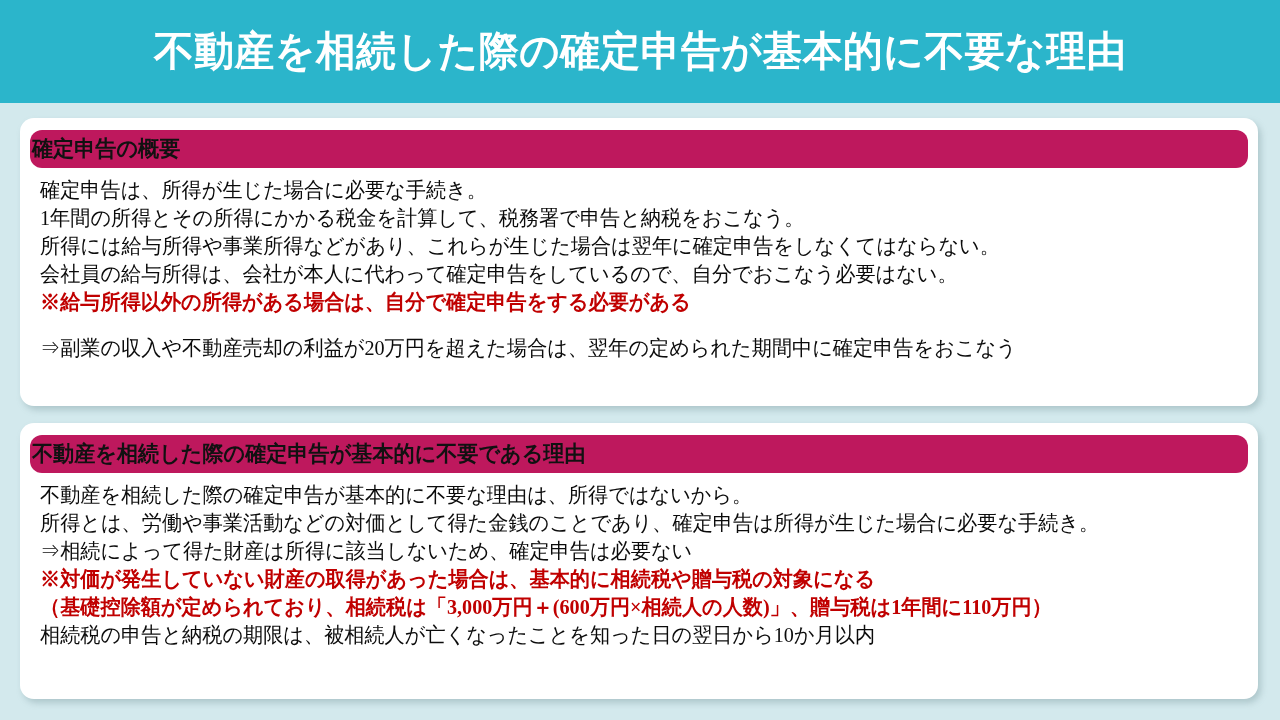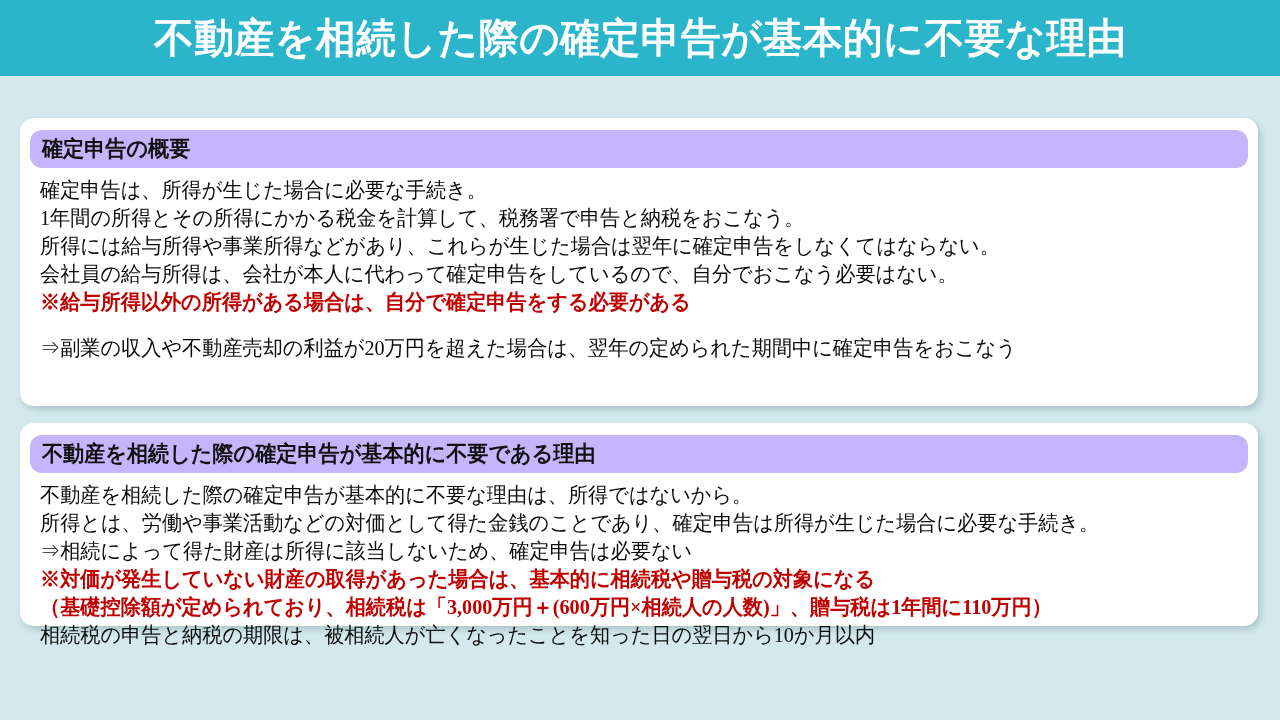--- a/index.html
+++ b/index.html
@@ -20,21 +20,21 @@
     height: 720px;
     box-sizing: border-box;
   }
 
   
   .title-banner {
     position: absolute;
     left: 0;
     top: 0;
     width: 1280px;
-    height: 76px;
+    height: 103px;
     background: #2bb5cb;
     display: flex;
     align-items: center;
     justify-content: center;
   }
   .title-text {
     color: #ffffff;
     font-size: 41px;
     font-weight: bold;
     letter-spacing: 0.5px;
@@ -53,31 +53,31 @@
     border-radius: 14px;
     box-shadow: 3px 4px 6px rgba(120, 150, 155, 0.40);
     padding: 12px 10px 10px 10px;
   }
   .card-1 {
     top: 118px;
     height: 288px;
   }
   .card-2 {
     top: 423px;
-    height: 203px;
+    height: 276px;
   }
 
   
   .band {
-    background: #c4b5fd;
+    background: #be185d;
     border-radius: 12px;
     height: 38px;
     display: flex;
     align-items: center;
-    padding: 0 12px;
+    padding: 0 2px;
     box-sizing: border-box;
     margin: 0 0 6px 0;
   }
   .band-text {
     font-size: 22px;
     font-weight: bold;
     color: #111111;
     line-height: 1;
     white-space: nowrap;
     transform: scaleX(0.96);

